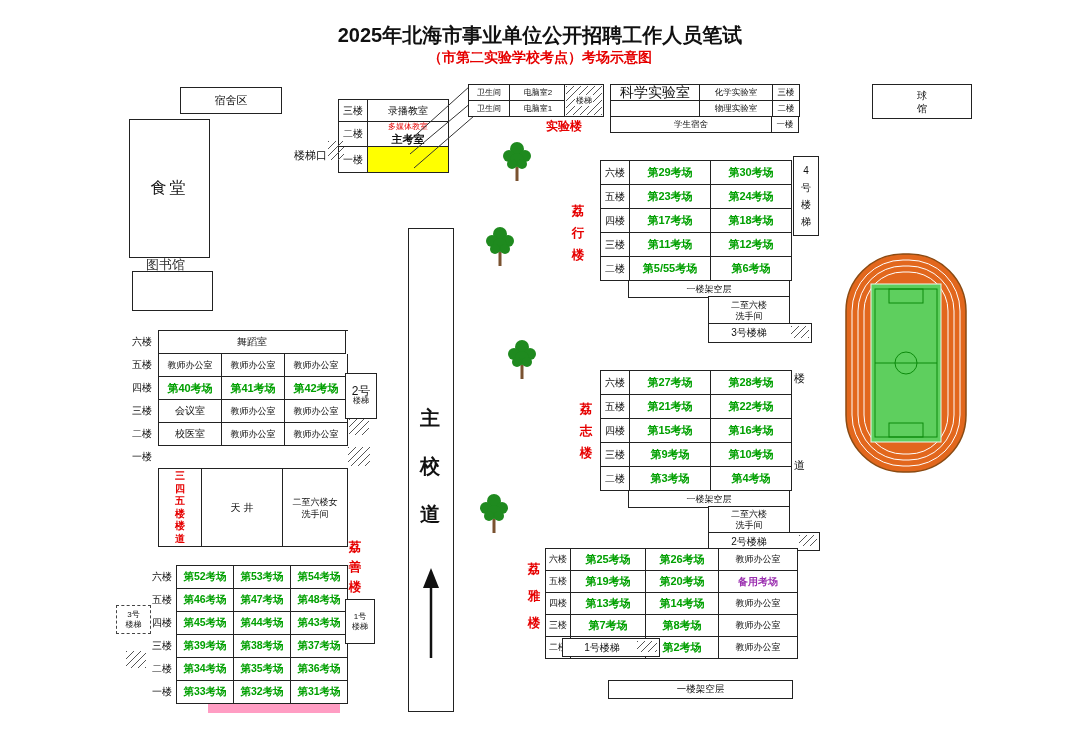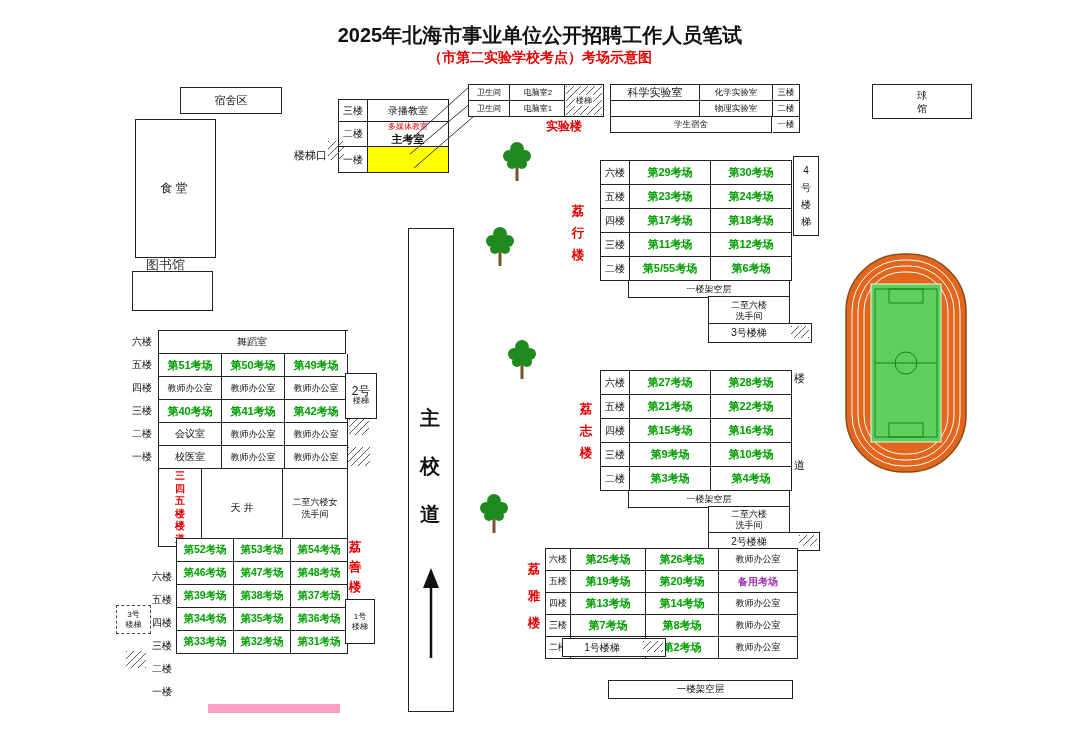--- a/index.html
+++ b/index.html
@@ -1,21 +1,21 @@
 <!DOCTYPE html>
 <html><head>
 <meta charset="utf-8">
 <style>
   html,body{margin:0;padding:0;background:#fff;}
   #canvas{position:relative;width:1080px;height:753px;background:#fff;overflow:hidden;
           font-family:"Liberation Sans","DejaVu Sans",sans-serif;color:#111;}
   .abs{position:absolute;}
   .box{position:absolute;border:1px solid #222;background:#fff;display:flex;align-items:center;justify-content:center;text-align:center;}
   .grid{position:absolute;border-top:1px solid #222;border-left:1px solid #222;background:#fff;}
-  .gr{display:flex;justify-content:space-between;}
+  .gr{display:flex;}
   .gc{border-right:1px solid #222;border-bottom:1px solid #222;display:flex;align-items:center;justify-content:center;text-align:center;overflow:hidden;}
   .col{flex-direction:column;}
   .exam{color:#00a000;font-weight:700;font-size:11px;}
   #lishan-low .exam{font-size:10.5px;}
   .office{font-size:9px;}
   .room{font-size:10px;}
   .floor{font-size:10px;}
   .floor-s{font-size:9px;}
   .reserve{color:#9b30b0;font-weight:700;font-size:10px;}
   .vname{position:absolute;color:#e60000;font-weight:700;font-size:12.5px;text-align:center;width:16px;line-height:22px;}
@@ -29,21 +29,21 @@
 </style>
 </head>
 <body>
 
 <div id="canvas">
 
   <div class="abs" style="left:0;top:22px;width:1080px;text-align:center;font-size:20px;font-weight:700">2025年北海市事业单位公开招聘工作人员笔试</div>
   <div class="abs" style="left:0;top:49px;width:1080px;text-align:center;font-size:14px;font-weight:700;color:#e60000">（市第二实验学校考点）考场示意图</div>
 
   <div class="box" style="left:180px;top:87px;width:100px;height:25px;font-size:11px">宿舍区</div>
-  <div class="box" style="left:135px;top:119px;width:79px;height:137px;font-size:12px;letter-spacing:3px">食堂</div>
+  <div class="box" style="left:129px;top:119px;width:79px;height:137px;font-size:16px;letter-spacing:3px">食堂</div>
   <div class="abs" style="left:146px;top:256px;font-size:13px;color:#333">图书馆</div>
   <div class="box" style="left:132px;top:271px;width:79px;height:38px"></div>
 
   <div class="grid" style="left:338px;top:99px">
     <div class="gr h22">
       <div class="gc w28 floor">三楼</div>
       <div class="gc w80 room">录播教室</div>
     </div>
     <div class="gr h25">
       <div class="gc w28 floor">二楼</div>
@@ -74,21 +74,21 @@
       <div class="gc w40" style="font-size:8px">卫生间</div>
       <div class="gc w56" style="font-size:8px">电脑室1</div>
     </div>
   </div>
   <div class="box" style="left:564px;top:84px;width:38px;height:31px">
     <div class="hatch" style="inset:1px"></div>
     <span style="position:relative;font-size:8px;background:#fff;padding:0 1px">楼梯</span>
   </div>
   <div class="grid" style="left:610px;top:84px">
     <div class="gr h16">
-      <div class="gc w88" style="font-size:11px">科学实验室</div>
+      <div class="gc w88" style="font-size:14px">科学实验室</div>
       <div class="gc w72" style="font-size:8.5px">化学实验室</div>
       <div class="gc w26" style="font-size:8.5px">三楼</div>
     </div>
     <div class="gr h16">
       <div class="gc w88"></div>
       <div class="gc w72" style="font-size:8.5px">物理实验室</div>
       <div class="gc w26" style="font-size:8.5px">二楼</div>
     </div>
     <div class="gr h16">
       <div class="gc w160" style="font-size:8.5px">学生宿舍</div>
@@ -224,42 +224,37 @@
         <div class="gc w72 exam">第8考场</div>
         <div class="gc w78 office">教师办公室</div>
       </div>
     <div class="gr h22">
         <div class="gc w24 floor-s">二楼</div>
         <div class="gc w74 exam">第1考场</div>
         <div class="gc w72 exam">第2考场</div>
         <div class="gc w78 office">教师办公室</div>
       </div>
   </div>
-  <div class="box" style="left:562px;top:638px;width:78px;height:17px;font-size:10px;padding-right:24px">
+  <div class="box" style="left:562px;top:638px;width:78px;height:17px;font-size:10px;padding-right:18px">
     <span>1号楼梯</span>
     <div class="hatch" style="right:2px;top:2px;width:20px;height:11px"></div>
   </div>
   <div class="box" style="left:608px;top:680px;width:183px;height:17px;font-size:9.5px">一楼架空层</div>
 
   <div class="abs" style="left:118px;top:330px;width:36px">
     <div class="flabel">六楼</div>
     <div class="flabel">五楼</div>
     <div class="flabel">四楼</div>
     <div class="flabel">三楼</div>
     <div class="flabel">二楼</div>
     <div class="flabel">一楼</div>
   </div>
   <div class="grid" style="left:158px;top:330px" id="lishan-up">
     <div class="gr h23">
         <div class="gc w186 room">舞蹈室</div>
-      </div>
-    <div class="gr h23">
-        <div class="gc w62 exam">第51考场</div>
-        <div class="gc w62 exam">第50考场</div>
-        <div class="gc w62 exam">第49考场</div>
       </div>
     <div class="gr h23">
         <div class="gc w62 office">教师办公室</div>
         <div class="gc w62 office">教师办公室</div>
         <div class="gc w62 office">教师办公室</div>
       </div>
     <div class="gr h23">
         <div class="gc w62 exam">第40考场</div>
         <div class="gc w62 exam">第41考场</div>
         <div class="gc w62 exam">第42考场</div>
@@ -306,30 +301,35 @@
     </div>
 
   <div class="abs" style="left:142px;top:565px;width:32px">
     <div class="flabel">六楼</div>
     <div class="flabel">五楼</div>
     <div class="flabel">四楼</div>
     <div class="flabel">三楼</div>
     <div class="flabel">二楼</div>
     <div class="flabel">一楼</div>
   </div>
-  <div class="grid" style="left:176px;top:538px" id="lishan-low">
+  <div class="grid" style="left:176px;top:565px" id="lishan-low">
     <div class="gr h23">
         <div class="gc w56 exam">第52考场</div>
         <div class="gc w56 exam">第53考场</div>
         <div class="gc w56 exam">第54考场</div>
       </div>
     <div class="gr h23">
         <div class="gc w56 exam">第46考场</div>
         <div class="gc w56 exam">第47考场</div>
         <div class="gc w56 exam">第48考场</div>
+      </div>
+    <div class="gr h23">
+        <div class="gc w56 exam">第45考场</div>
+        <div class="gc w56 exam">第44考场</div>
+        <div class="gc w56 exam">第43考场</div>
       </div>
     <div class="gr h23">
         <div class="gc w56 exam">第39考场</div>
         <div class="gc w56 exam">第38考场</div>
         <div class="gc w56 exam">第37考场</div>
       </div>
     <div class="gr h23">
         <div class="gc w56 exam">第34考场</div>
         <div class="gc w56 exam">第35考场</div>
         <div class="gc w56 exam">第36考场</div>

